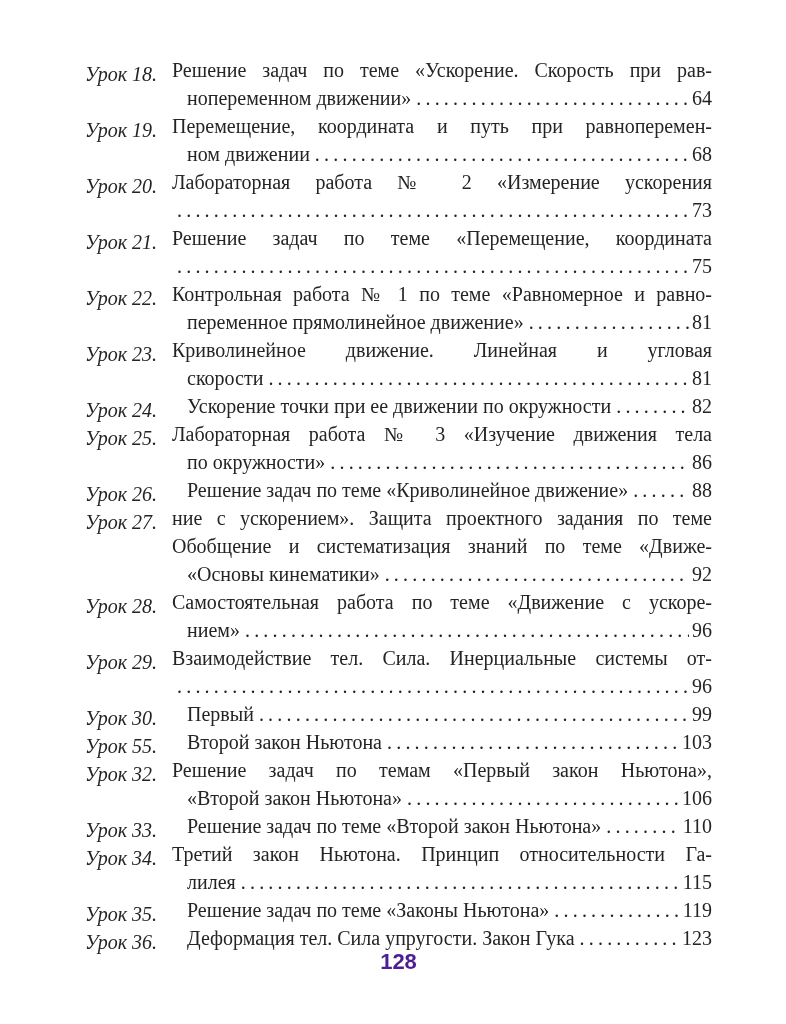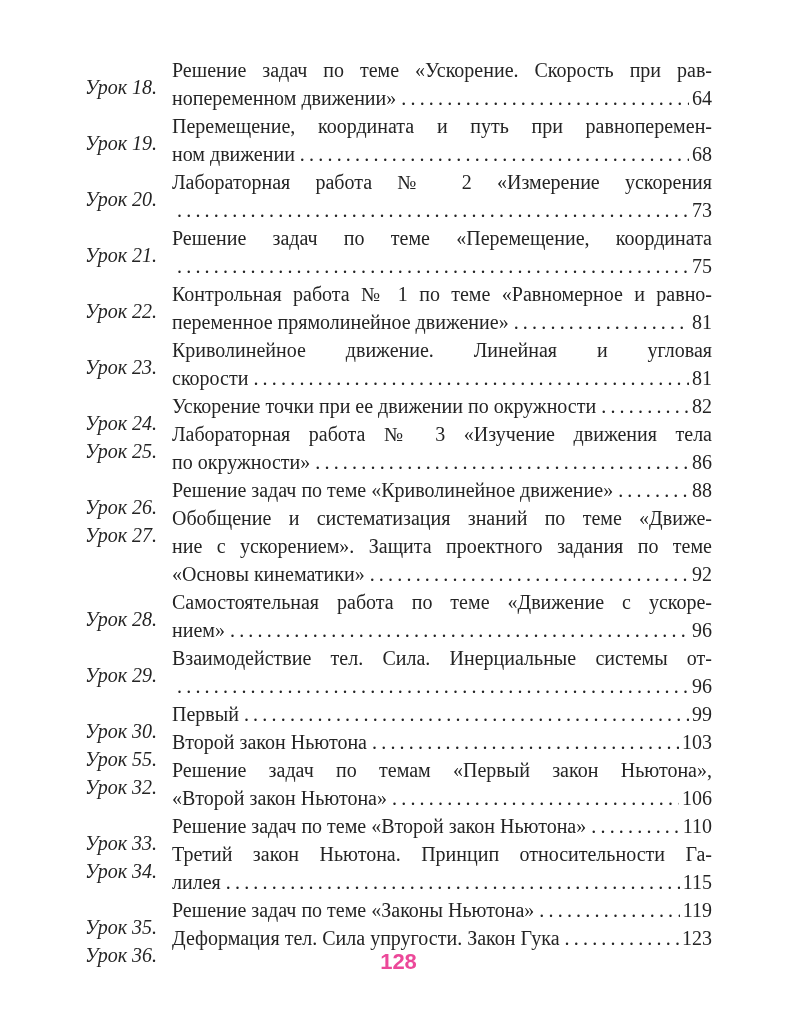--- a/index.html
+++ b/index.html
@@ -24,37 +24,38 @@
     font-size: 20px;
     line-height: 28px;
   }
   .entry {
     position: relative;
     padding-left: 87px;
   }
   .lesson-label {
     position: absolute;
     left: 0;
-    top: 17px;
+    top: 4px;
     font-style: italic;
     white-space: nowrap;
     text-align: center;
   }
   .wrap-line {
     text-align: justify;
     text-align-last: justify;
     white-space: normal;
   }
   .end-line {
     display: flex;
     align-items: baseline;
   }
   .end-text {
     flex: 0 0 auto;
     white-space: nowrap;
+    margin-left: 15px;
   }
   .dots {
     flex: 1 1 auto;
     overflow: hidden;
     white-space: nowrap;
     margin: 0 3px 0 5px;
     letter-spacing: 4.2px;
   }
   .pagenum {
     flex: 0 0 auto;
@@ -63,21 +64,21 @@
   }
   .footer {
     position: absolute;
     top: 949px;
     left: 85px;
     width: 627px;
     text-align: center;
     font-family: "Liberation Sans", "DejaVu Sans", sans-serif;
     font-size: 22px;
     font-weight: 700;
-    color: #ec4899;
+    color: #4c1d95;
   }
 </style>
 </head>
 <body>
 
 <div class="page">
   <div class="toc">
 
     <div class="entry">
       <span class="lesson-label">Урок 18.</span>
@@ -160,22 +161,22 @@
       <span class="lesson-label">Урок 26.</span>
       <div class="end-line">
         <span class="end-text">Решение задач по теме «Криволинейное движение»</span>
         <span class="dots"><span>................................................................................</span></span>
         <span class="pagenum">88</span>
       </div>
     </div>
 
     <div class="entry">
       <span class="lesson-label">Урок 27.</span>
+      <div class="wrap-line">ние с ускорением». Защита проектного задания по теме</div>
       <div class="wrap-line">Обобщение и систематизация знаний по теме «Движе-</div>
-      <div class="wrap-line">ние с ускорением». Защита проектного задания по теме</div>
       <div class="end-line">
         <span class="end-text">«Основы кинематики»</span>
         <span class="dots"><span>................................................................................</span></span>
         <span class="pagenum">92</span>
       </div>
     </div>
 
     <div class="entry">
       <span class="lesson-label">Урок 28.</span>
       <div class="wrap-line">Самостоятельная работа по теме «Движение с ускоре-</div>

